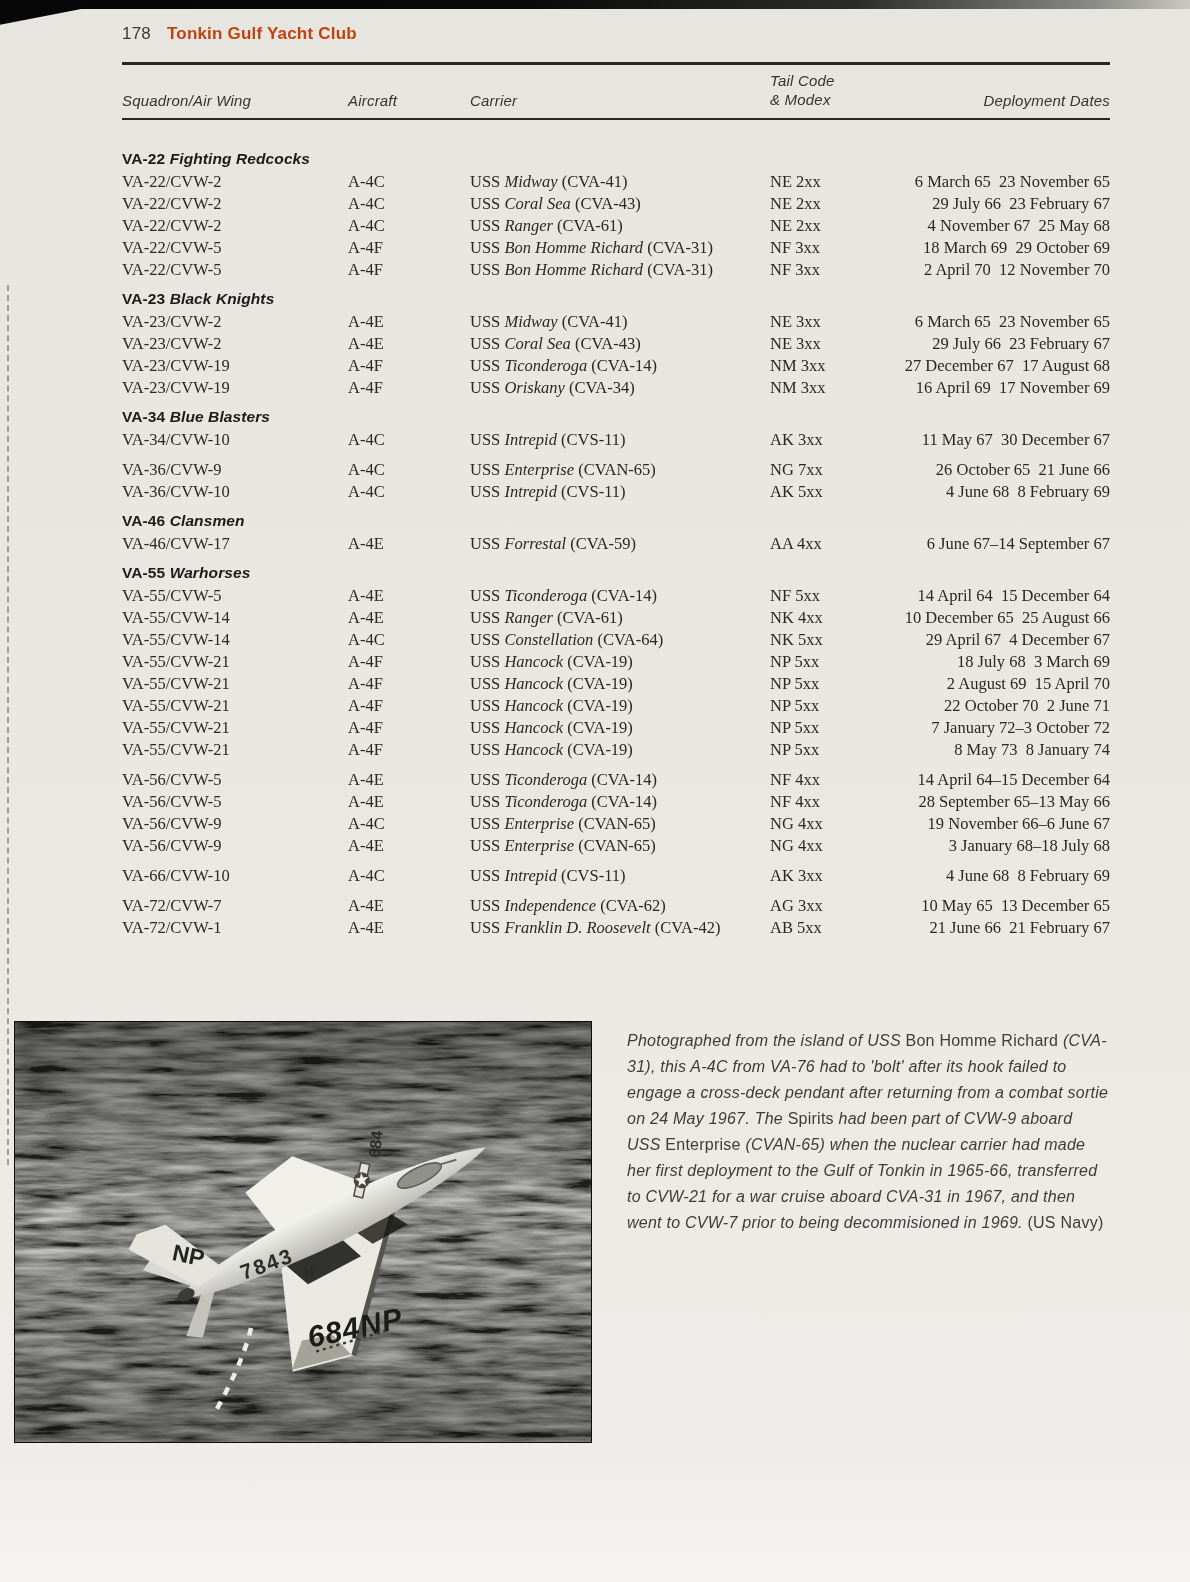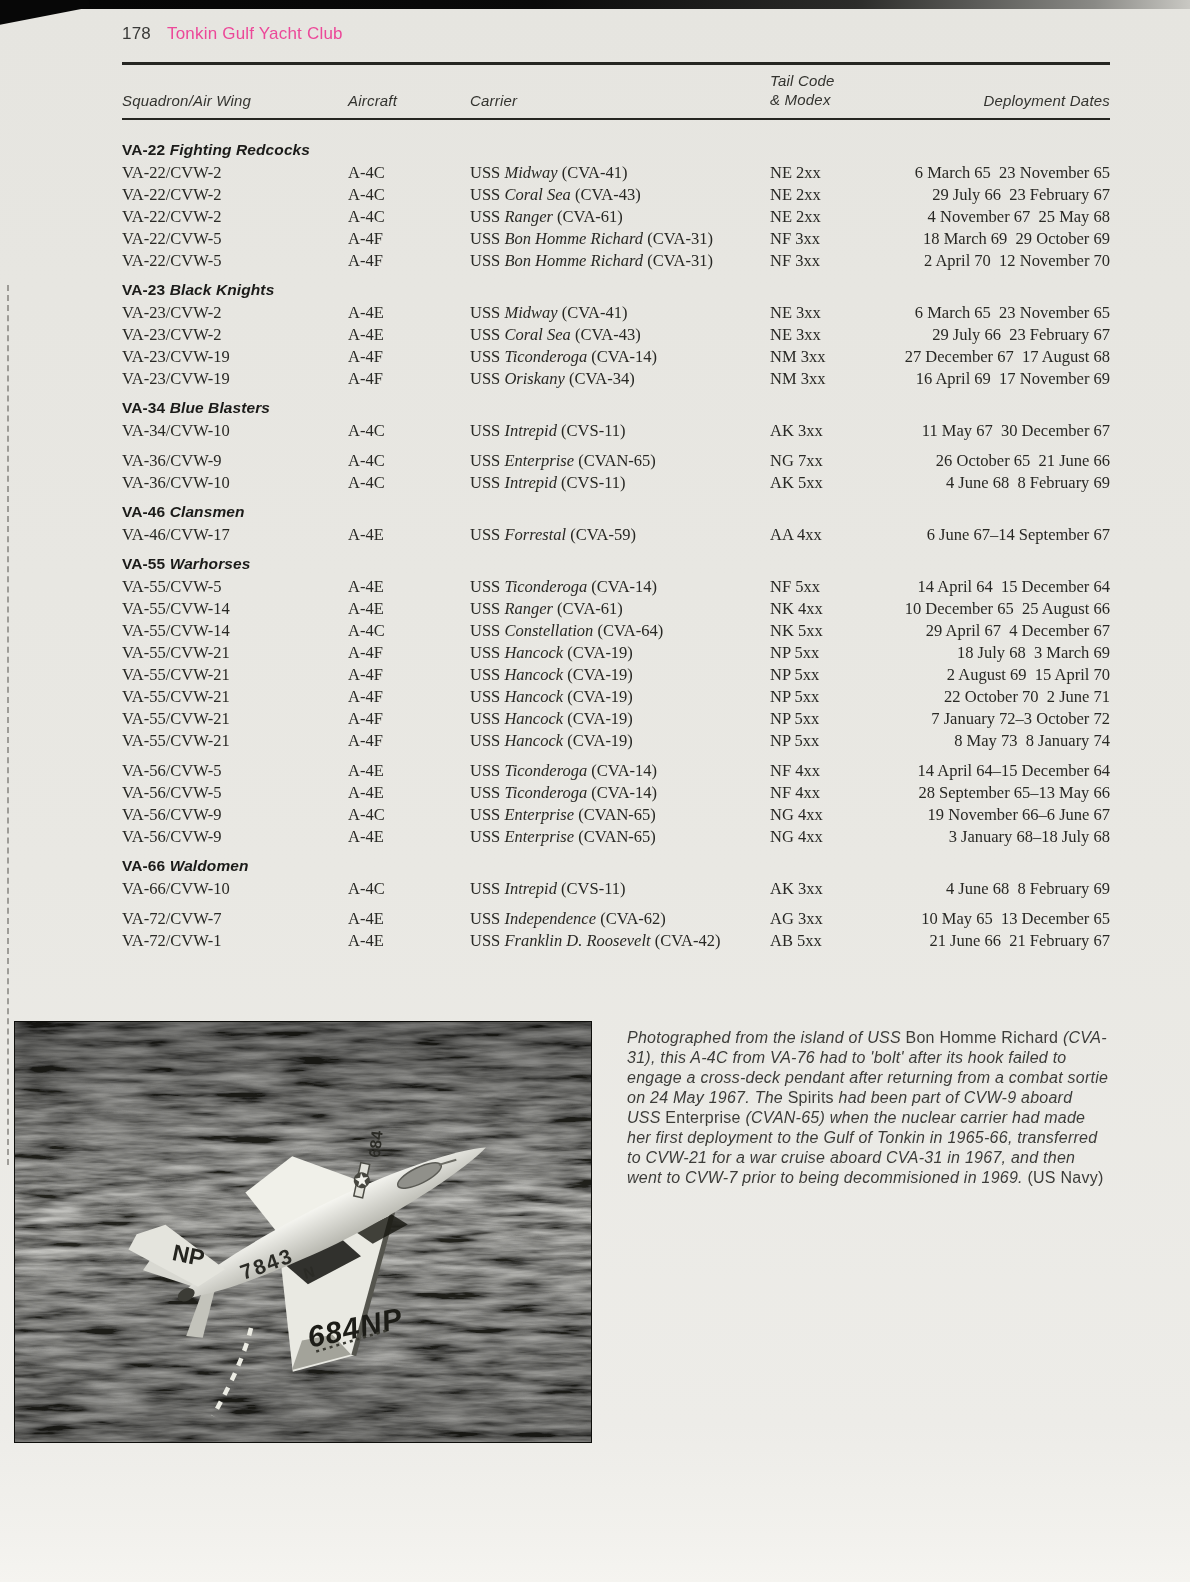--- a/index.html
+++ b/index.html
@@ -9,48 +9,48 @@
     font-family:"Liberation Sans",sans-serif;color:#222;
   }
   .top-edge{position:absolute;top:0;left:0;width:100%;height:9px;
     background:linear-gradient(90deg,#050505 0%,#0a0a0a 45%,#2c2c2a 72%,#8a8a86 92%,#c9c8c3 100%);}
   .corner-wedge{position:absolute;top:-16px;left:-22px;width:110px;height:34px;background:#070707;
     transform:rotate(-11deg);}
   .left-marks{position:absolute;left:7px;top:285px;height:880px;width:0;
     border-left:2px dashed #55534e;opacity:.5;}
   .page-header{position:absolute;left:122px;top:24px;font-size:17px;letter-spacing:.2px;}
   .page-header .num{font-weight:400;color:#3a3a38;margin-right:16px;}
-  .page-header .ttl{font-weight:400;color:#ec4899;}
+  .page-header .ttl{font-weight:700;color:#c2410c;}
 
   .table{position:absolute;left:122px;top:62px;width:988px;}
   .rule{height:2.5px;background:#262622;}
   .rule.r2{height:2px;}
   .thead{display:grid;grid-template-columns:226px 122px 300px 120px 220px;
     align-items:end;font-style:italic;font-size:15px;color:#33332f;
     padding:6px 0 9px 0;letter-spacing:.2px;}
   .thead .tail-hdr{line-height:19px;}
   .thead .dates-hdr{text-align:right;}
 
-  .tsections{padding-top:1px;}
+  .tsections{padding-top:10px;}
   .table-section{margin-top:8px;}
   .table-section:first-child{margin-top:20px;}
   .section-title{height:22px;font-size:15.5px;font-weight:700;color:#1b1b19;letter-spacing:.1px;}
   .st-name{font-style:italic;}
   .trow{display:grid;grid-template-columns:226px 122px 300px 120px 220px;height:22px;
     font-family:"Liberation Serif",serif;font-size:16.5px;color:#282824;}
   .c-carrier{white-space:nowrap;}
   .c-carrier .ship{font-style:italic;}
   .c-dates{text-align:right;white-space:pre;}
 
   .photo{position:absolute;left:15px;top:1022px;width:576px;height:420px;background:#14140f;
     outline:1px solid #0d0d0a;}
   .photo svg{display:block;}
 
   .caption{position:absolute;left:627px;top:1028px;width:482px;
-    font-size:16px;line-height:20px;font-style:italic;color:#3c3c39;letter-spacing:.25px;}
+    font-size:16px;line-height:26px;font-style:italic;color:#3c3c39;letter-spacing:.25px;}
   .caption .roman{font-style:normal;}
 </style>
 </head>
 <body>
 
 <div class="top-edge"></div>
 <div class="corner-wedge"></div>
 <div class="left-marks"></div>
 
 <div class="page-header">
@@ -259,21 +259,20 @@
         </div>
         <div class="trow">
           <div class="c-squadron">VA-56/CVW-9</div>
           <div class="c-aircraft">A-4E</div>
           <div class="c-carrier"><span class="pre">USS </span><span class="ship">Enterprise</span><span class="hull"> (CVAN-65)</span></div>
           <div class="c-tail">NG 4xx</div>
           <div class="c-dates">3 January 68–18 July 68</div>
         </div>
       </div>
       <div class="table-section">
-        <div class="section-title"><span class="st-code">VA-66</span><span class="st-name"> Waldomen</span></div>
         <div class="trow">
           <div class="c-squadron">VA-66/CVW-10</div>
           <div class="c-aircraft">A-4C</div>
           <div class="c-carrier"><span class="pre">USS </span><span class="ship">Intrepid</span><span class="hull"> (CVS-11)</span></div>
           <div class="c-tail">AK 3xx</div>
           <div class="c-dates">4 June 68  8 February 69</div>
         </div>
       </div>
       <div class="table-section">
         <div class="trow">

